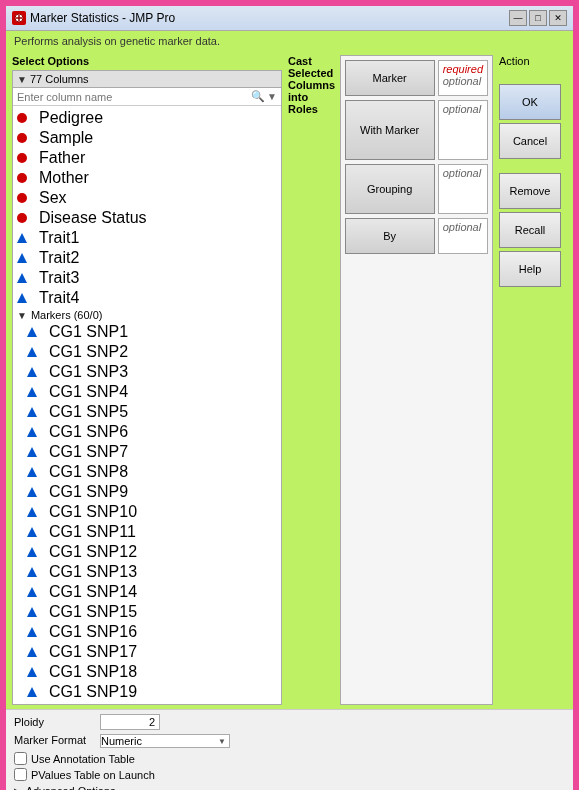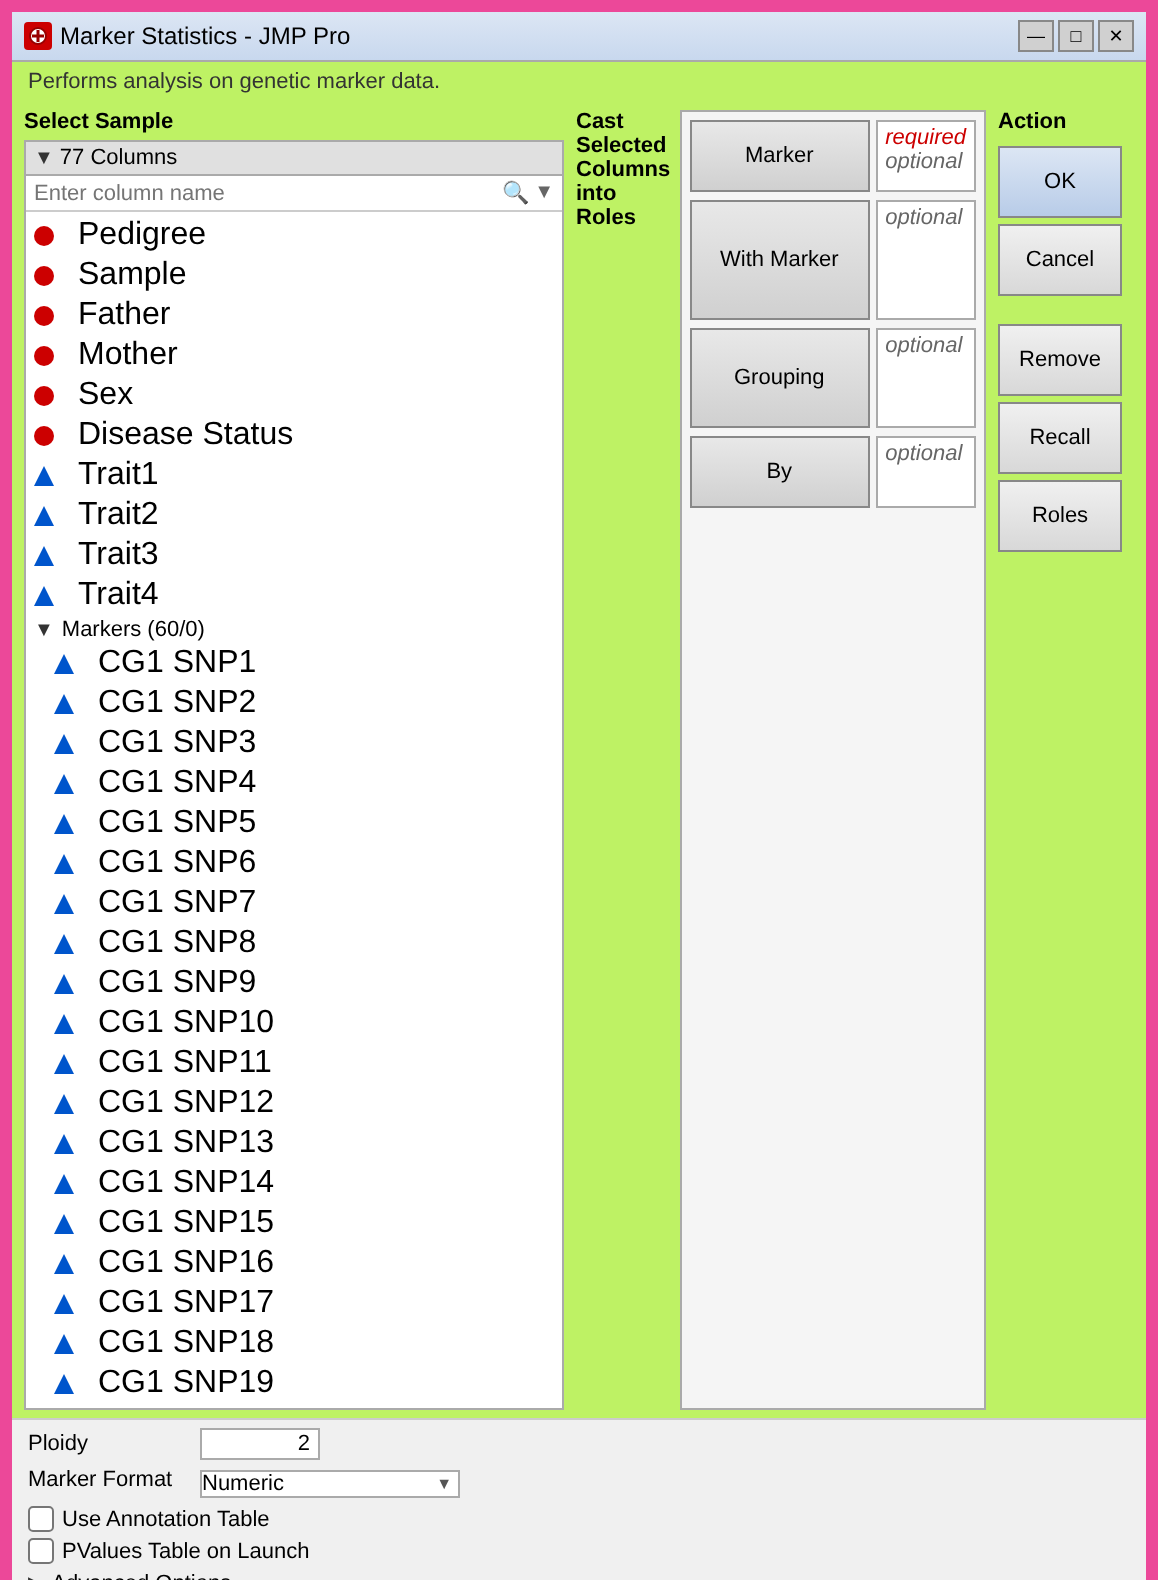--- a/index.html
+++ b/index.html
@@ -230,22 +230,22 @@
     }
     
     .right-panel {
       display: flex;
       flex-direction: column;
       width: 68px;
       gap: 3px;
     }
     .action-label {
       font-size: 11px;
-      font-weight: bold;
-      margin-bottom: 3px;
+      font-weight: normal;
+      margin-bottom: 14px;
     }
     .action-btn {
       width: 62px;
       height: 36px;
       border: 1px solid #888;
       background: linear-gradient(to bottom, #f0f0f0, #d8d8d8);
       font-size: 11px;
       cursor: pointer;
       display: flex;
       align-items: center;
@@ -375,21 +375,21 @@
       <button class="title-btn">□</button>
       <button class="title-btn">✕</button>
     </div>
   </div>
 
   <div class="subtitle">Performs analysis on genetic marker data.</div>
 
   <div class="main-content">
 
     <div class="left-panel">
-      <div class="section-label">Select Sample</div>
+      <div class="section-label">Select Options</div>
       <div class="columns-box">
         <div class="columns-header">
           <span class="col-arrow">▼</span>
           <span>77 Columns</span>
         </div>
         <div class="search-row">
           <input class="search-input" type="text" placeholder="Enter column name" style="">
           <span class="search-icon">🔍</span>
           <span class="search-dropdown">▼</span>
         </div>
@@ -555,21 +555,21 @@
       </div>
     </div>
 
     <div class="right-panel">
       <div class="action-label">Action</div>
       <button class="action-btn primary">OK</button>
       <button class="action-btn">Cancel</button>
       <div class="action-spacer"></div>
       <button class="action-btn">Remove</button>
       <button class="action-btn">Recall</button>
-      <button class="action-btn">Roles</button>
+      <button class="action-btn">Help</button>
     </div>
   </div>
 
   <div class="bottom-section">
     <div class="option-row">
       <span class="option-label">Ploidy</span>
       <span class="option-value">2</span>
     </div>
     <div class="dropdown-row">
       <span class="option-label">Marker Format</span>

